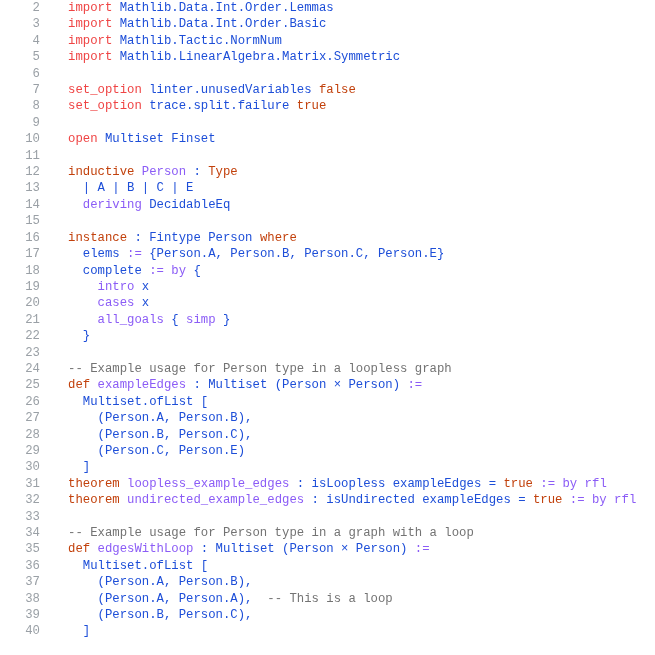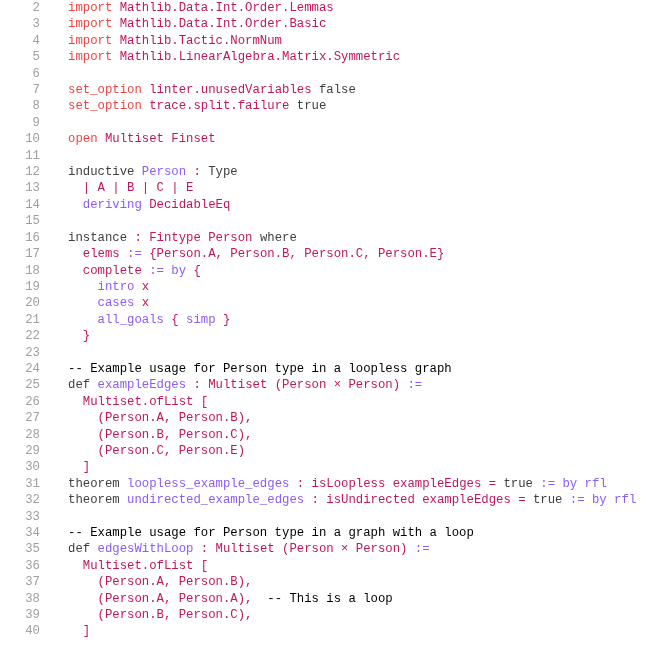--- a/index.html
+++ b/index.html
@@ -26,20 +26,20 @@
     color: #9aa0a6;
     padding-right: 28px;
     user-select: none;
     flex-shrink: 0;
   }
   .code {
     color: #383a42;
   }
   .kw-import  { color: #ef4444; }   
   .kw-blue    { color: #8b5cf6; }   
-  .kw-purple  { color: #404040; }   
-  .comment    { color: #000000; }
-  .plain      { color: #be185d; }
+  .kw-purple  { color: #c2410c; }   
+  .comment    { color: #737373; }
+  .plain      { color: #1d4ed8; }
 </style>
 </head>
 <body>
 
 <div class="editor" id="editor"><div class="line"><span class="gutter">2</span><span class="code"><span class="kw-import">import </span><span class="plain">Mathlib.Data.Int.Order.Lemmas</span></span></div><div class="line"><span class="gutter">3</span><span class="code"><span class="kw-import">import </span><span class="plain">Mathlib.Data.Int.Order.Basic</span></span></div><div class="line"><span class="gutter">4</span><span class="code"><span class="kw-import">import </span><span class="plain">Mathlib.Tactic.NormNum</span></span></div><div class="line"><span class="gutter">5</span><span class="code"><span class="kw-import">import </span><span class="plain">Mathlib.LinearAlgebra.Matrix.Symmetric</span></span></div><div class="line"><span class="gutter">6</span><span class="code"><span class="plain"></span></span></div><div class="line"><span class="gutter">7</span><span class="code"><span class="kw-import">set_option </span><span class="plain">linter.unusedVariables </span><span class="kw-purple">false</span></span></div><div class="line"><span class="gutter">8</span><span class="code"><span class="kw-import">set_option </span><span class="plain">trace.split.failure </span><span class="kw-purple">true</span></span></div><div class="line"><span class="gutter">9</span><span class="code"><span class="plain"></span></span></div><div class="line"><span class="gutter">10</span><span class="code"><span class="kw-import">open </span><span class="plain">Multiset Finset</span></span></div><div class="line"><span class="gutter">11</span><span class="code"><span class="plain"></span></span></div><div class="line"><span class="gutter">12</span><span class="code"><span class="kw-purple">inductive </span><span class="kw-blue">Person</span><span class="plain"> : </span><span class="kw-purple">Type</span></span></div><div class="line"><span class="gutter">13</span><span class="code"><span class="plain">  | A | B | C | E</span></span></div><div class="line"><span class="gutter">14</span><span class="code"><span class="plain">  </span><span class="kw-blue">deriving </span><span class="plain">DecidableEq</span></span></div><div class="line"><span class="gutter">15</span><span class="code"><span class="plain"></span></span></div><div class="line"><span class="gutter">16</span><span class="code"><span class="kw-purple">instance</span><span class="plain"> : Fintype Person </span><span class="kw-purple">where</span></span></div><div class="line"><span class="gutter">17</span><span class="code"><span class="plain">  elems </span><span class="kw-blue">:=</span><span class="plain"> {Person.A, Person.B, Person.C, Person.E}</span></span></div><div class="line"><span class="gutter">18</span><span class="code"><span class="plain">  complete </span><span class="kw-blue">:= by</span><span class="plain"> {</span></span></div><div class="line"><span class="gutter">19</span><span class="code"><span class="plain">    </span><span class="kw-blue">intro</span><span class="plain"> x</span></span></div><div class="line"><span class="gutter">20</span><span class="code"><span class="plain">    </span><span class="kw-blue">cases</span><span class="plain"> x</span></span></div><div class="line"><span class="gutter">21</span><span class="code"><span class="plain">    </span><span class="kw-blue">all_goals</span><span class="plain"> { </span><span class="kw-blue">simp</span><span class="plain"> }</span></span></div><div class="line"><span class="gutter">22</span><span class="code"><span class="plain">  }</span></span></div><div class="line"><span class="gutter">23</span><span class="code"><span class="plain"></span></span></div><div class="line"><span class="gutter">24</span><span class="code"><span class="comment">-- Example usage for Person type in a loopless graph</span></span></div><div class="line"><span class="gutter">25</span><span class="code"><span class="kw-purple">def </span><span class="kw-blue">exampleEdges</span><span class="plain"> : Multiset (Person × Person) </span><span class="kw-blue">:=</span></span></div><div class="line"><span class="gutter">26</span><span class="code"><span class="plain">  Multiset.ofList [</span></span></div><div class="line"><span class="gutter">27</span><span class="code"><span class="plain">    (Person.A, Person.B),</span></span></div><div class="line"><span class="gutter">28</span><span class="code"><span class="plain">    (Person.B, Person.C),</span></span></div><div class="line"><span class="gutter">29</span><span class="code"><span class="plain">    (Person.C, Person.E)</span></span></div><div class="line"><span class="gutter">30</span><span class="code"><span class="plain">  ]</span></span></div><div class="line"><span class="gutter">31</span><span class="code"><span class="kw-purple">theorem </span><span class="kw-blue">loopless_example_edges</span><span class="plain"> : isLoopless exampleEdges = </span><span class="kw-purple">true</span><span class="plain"> </span><span class="kw-blue">:= by rfl</span></span></div><div class="line"><span class="gutter">32</span><span class="code"><span class="kw-purple">theorem </span><span class="kw-blue">undirected_example_edges</span><span class="plain"> : isUndirected exampleEdges = </span><span class="kw-purple">true</span><span class="plain"> </span><span class="kw-blue">:= by rfl</span></span></div><div class="line"><span class="gutter">33</span><span class="code"><span class="plain"></span></span></div><div class="line"><span class="gutter">34</span><span class="code"><span class="comment">-- Example usage for Person type in a graph with a loop</span></span></div><div class="line"><span class="gutter">35</span><span class="code"><span class="kw-purple">def </span><span class="kw-blue">edgesWithLoop</span><span class="plain"> : Multiset (Person × Person) </span><span class="kw-blue">:=</span></span></div><div class="line"><span class="gutter">36</span><span class="code"><span class="plain">  Multiset.ofList [</span></span></div><div class="line"><span class="gutter">37</span><span class="code"><span class="plain">    (Person.A, Person.B),</span></span></div><div class="line"><span class="gutter">38</span><span class="code"><span class="plain">    (Person.A, Person.A),  </span><span class="comment">-- This is a loop</span></span></div><div class="line"><span class="gutter">39</span><span class="code"><span class="plain">    (Person.B, Person.C),</span></span></div><div class="line"><span class="gutter">40</span><span class="code"><span class="plain">  ]</span></span></div></div>
 
 </body></html>

